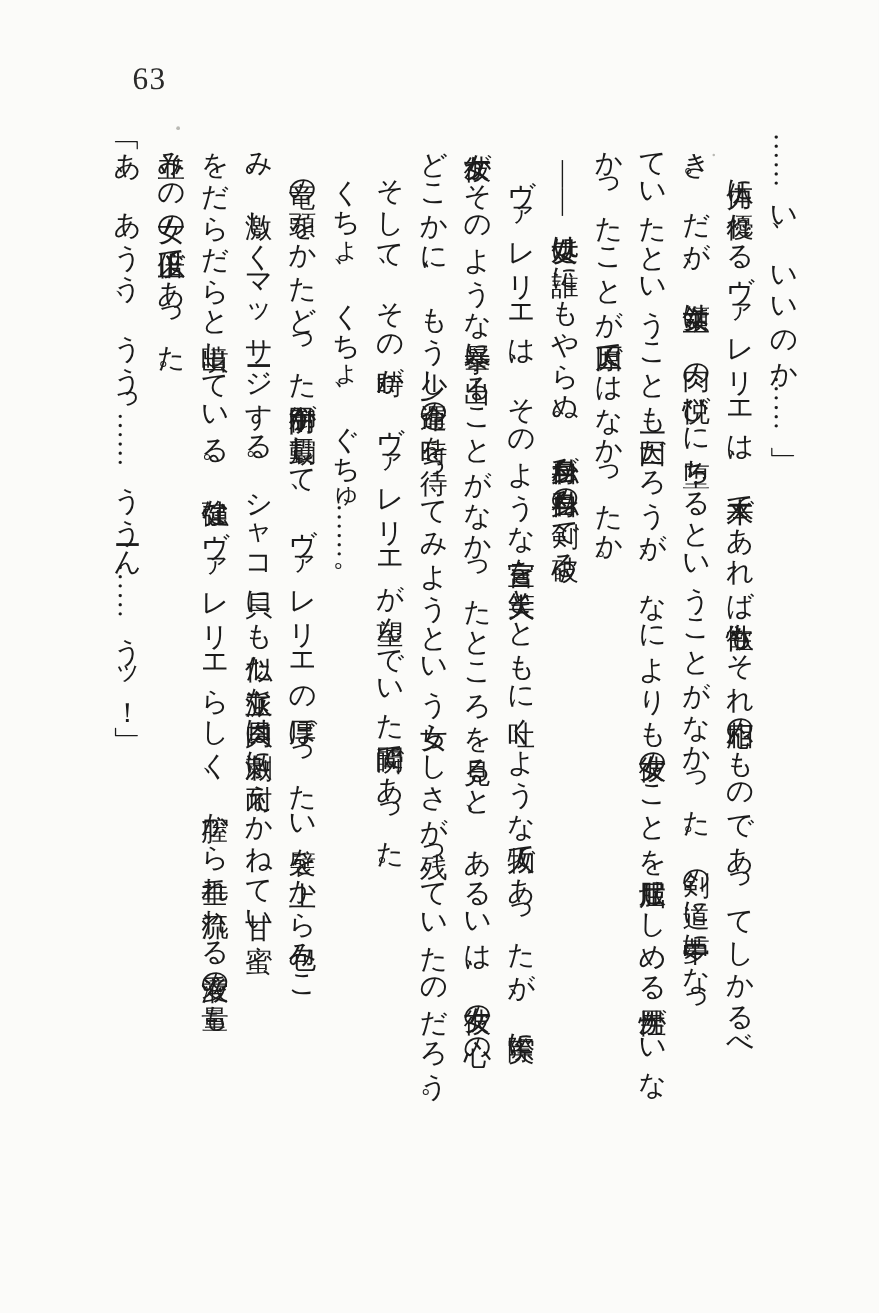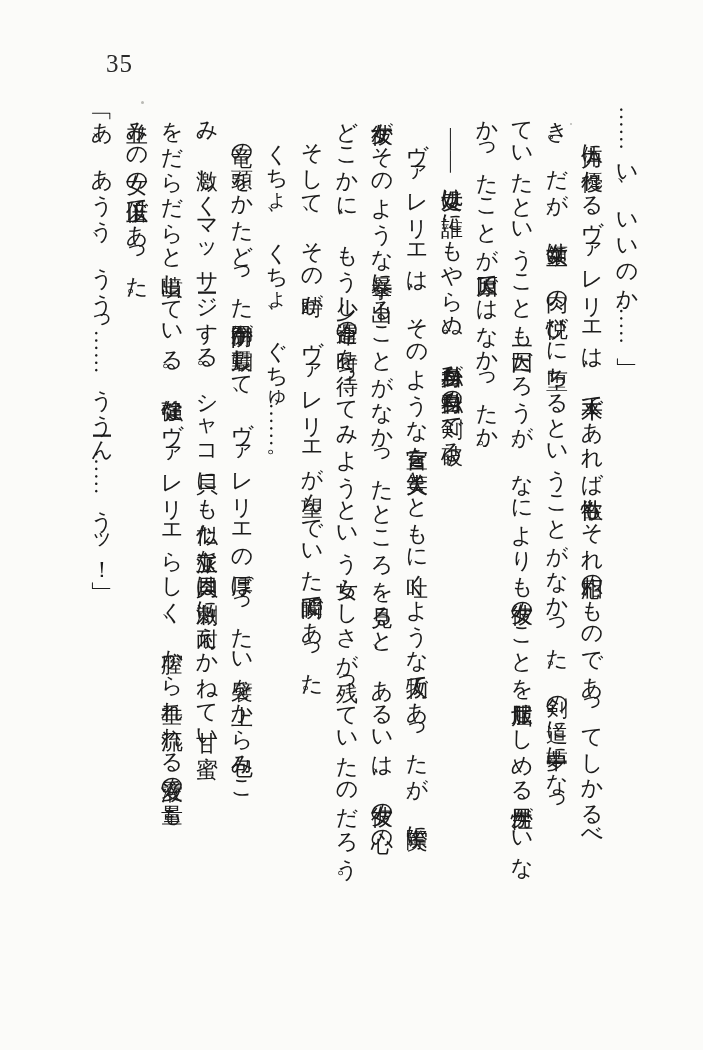--- a/index.html
+++ b/index.html
@@ -49,21 +49,21 @@
     background: #b9b9b4;
     border-radius: 50%;
   }
   .speck-1 { top: 101px; left: 141px; width: 3px; height: 3px; }
   .speck-2 { top: 123px; left: 570px; width: 2px; height: 2px; }
 </style>
 </head>
 <body>
 
 <div class="page">
-  <div class="page-number">35</div>
+  <div class="page-number">63</div>
 
   <div class="text-area">
     <div class="text-line">……い、いいのか……」</div>
     <div class="text-line">　体力に優れるヴァレリエは、本来であれば性欲もそれ相応のものであってしかるべ</div>
     <div class="text-line">き。だが、女領主は、肉の悦びに堕ちるということがなかった。剣の道に夢中になっ</div>
     <div class="text-line">ていたということも一因だろうが、なによりも彼女のことを屈服せしめる男性がいな</div>
     <div class="text-line">かったことが原因ではなかったか。</div>
     <div class="text-line">　――処女は誰にもやらぬ。私自身が私自身の剣で破る。</div>
     <div class="text-line">　ヴァレリエは、そのような宣言を大笑とともに吐くような人物であったが、実際に、</div>
     <div class="text-line">彼女がそのような暴挙に出ることがなかったところを見ると、あるいは、彼女の心の</div>

